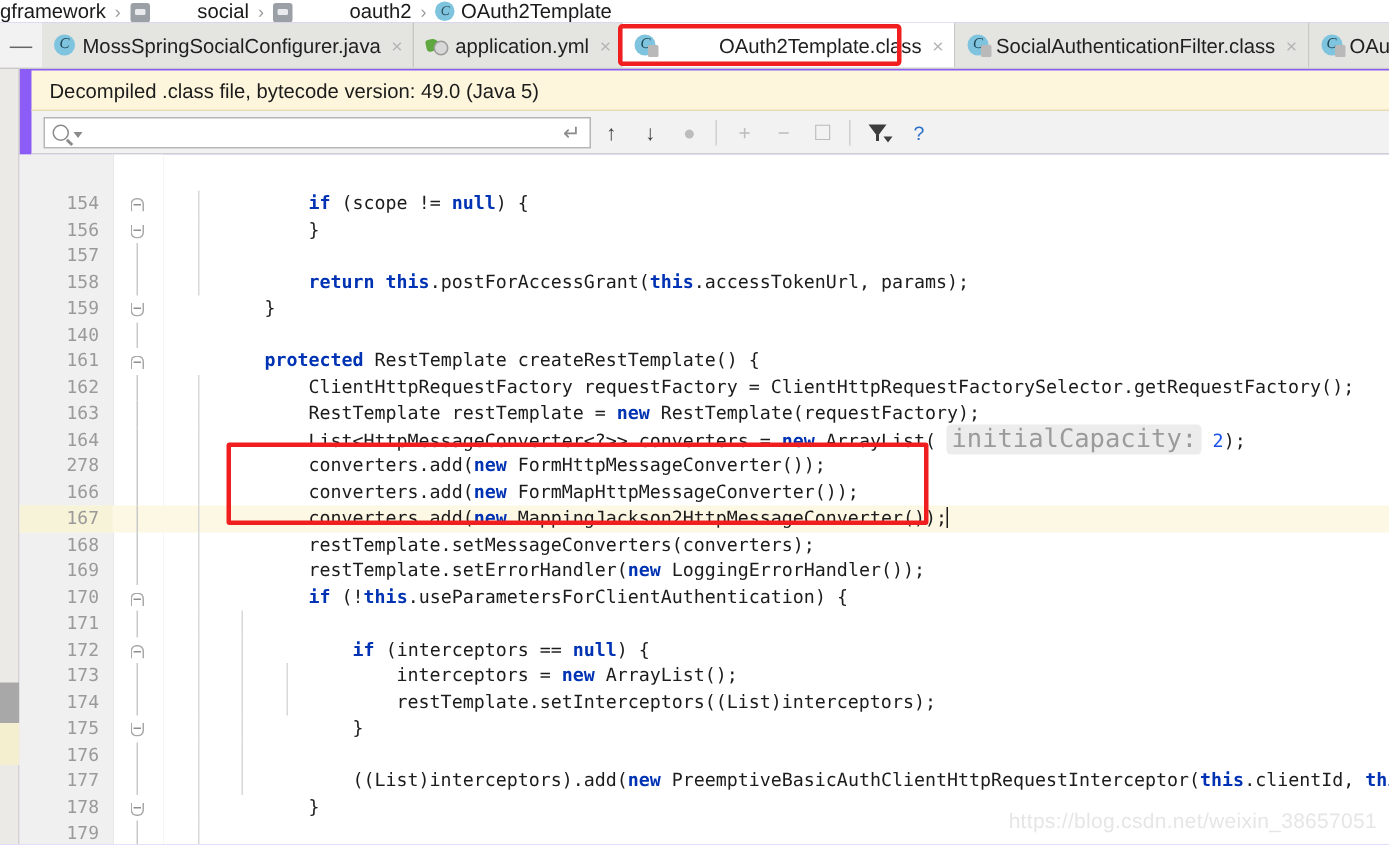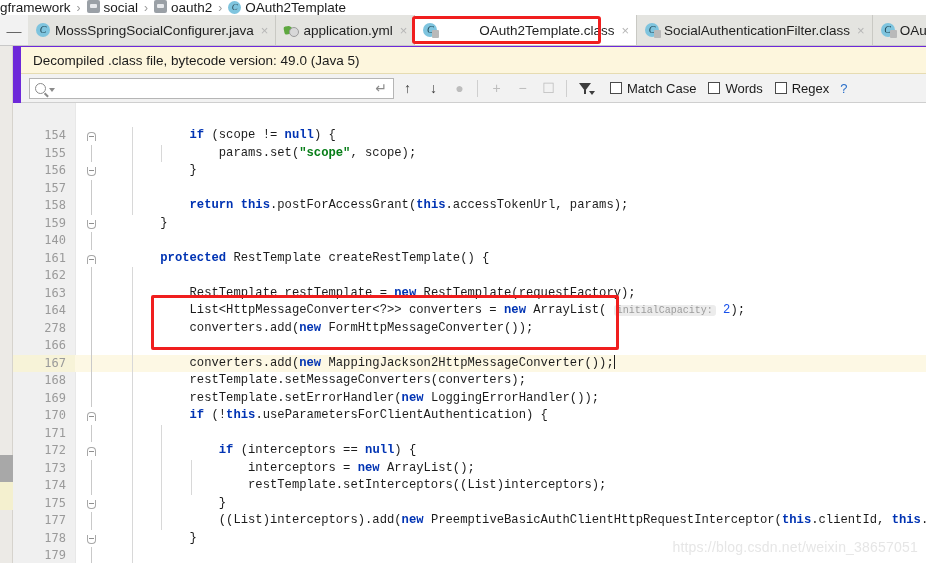--- a/index.html
+++ b/index.html
@@ -6,21 +6,21 @@
   html, body {
     margin: 0; padding: 0;
     width: 926px; height: 563px;
     overflow: hidden;
     background: #ffffff;
     font-family: "Liberation Sans", sans-serif;
   }
   #app {
     position: relative;
     width: 926px; height: 563px;
-    background: #6d28d9;
+    background: #8b5cf6;
     overflow: hidden;
   }
 
   
   .breadcrumb {
     position: absolute;
     left: 0; top: 0;
     width: 926px; height: 15px;
     background: #ffffff;
     display: flex;
@@ -378,27 +378,26 @@
     line-height: 17.5px;
     font-family: "DejaVu Sans Mono", monospace;
   }
   .fold-cell {
     position: absolute;
     left: 62px; top: 0;
     width: 34px; height: 17.5px;
   }
   .code-cell {
     position: absolute;
-    left: 96px; top: 0;
+    left: 112px; top: 0;
     padding-left: 22px;
     height: 17.5px;
     line-height: 17.5px;
     color: #1c1c1c;
     white-space: pre;
-    font-family: Liberation Mono, monospace;
   }
   
   .vguide {
     position: absolute;
     top: 0;
     width: 1px; height: 17.5px;
     background: #d8d8d8;
   }
   
   .fold-mark {
@@ -427,21 +426,21 @@
   
   .kw  { color: #0033b3; font-weight: bold; }
   .str { color: #067d17; font-weight: bold; }
   .num { color: #1750eb; }
   .pln { color: #1c1c1c; }
   .hint {
     background: #ececec;
     color: #9b9b9b;
     border-radius: 3px;
     padding: 0 3px;
-    font-size: 10px;
+    font-size: 17px;
     text-align: right;
   }
   .caret {
     display: inline-block;
     width: 1px;
     height: 14px;
     background: #1c1c1c;
     vertical-align: -3px;
   }
 
@@ -469,26 +468,26 @@
 </head>
 <body>
 
 <div id="app">
 
   <div class="breadcrumb" id="breadcrumb">
       <span style="display: inline-flex; align-items: center;">
         <span class="crumb">gframework</span>
       </span>
       <span class="crumb-sep">›</span>
-      <span style="display: inline-flex; align-items: flex-start;">
+      <span style="display: inline-flex; align-items: flex-end; gap: 28px;">
         <span class="crumb-icon pkg-ico"></span>
         <span class="crumb">social</span>
       </span>
       <span class="crumb-sep">›</span>
-      <span style="display: inline-flex; align-items: flex-start;">
+      <span style="display: inline-flex; align-items: flex-end; gap: 34px;">
         <span class="crumb-icon pkg-ico"></span>
         <span class="crumb">oauth2</span>
       </span>
       <span class="crumb-sep">›</span>
       <span style="display: inline-flex; align-items: center;">
         <span class="crumb-icon class-ico">C</span>
         <span class="crumb">OAuth2Template</span>
       </span>
     </div>
 
@@ -540,68 +539,54 @@
     <div class="tb-sep"></div>
     <div class="tb-btn dim">+</div>
     <div class="tb-btn dim">−</div>
     <div class="tb-btn dim">☐</div>
     <div class="tb-sep"></div>
     <div class="tb-btn" style="position:relative;">
       <span class="filter-ico">
           <span class="filter-caret"></span>
         </span>
     </div>
-    <div id="checkbox-host" style="display:flex;align-items:center;">
-        <label class="chk-wrap">
-          <span class="chk-box"></span>
-          <span>Match Case</span>
-        </label>
-        <label class="chk-wrap">
-          <span class="chk-box"></span>
-          <span>Words</span>
-        </label>
-        <label class="chk-wrap">
-          <span class="chk-box"></span>
-          <span>Regex</span>
-        </label>
-      </div>
     <span class="help-q">?</span>
   </div>
 
   <div class="toolstrip">
     <div class="toolstrip-mark"></div>
     <div class="toolstrip-mark2"></div>
   </div>
 
   <div class="editor">
     <div class="gutter"></div>
     <div class="gutter-fold"></div>
     <div class="codearea" id="codearea">
         <div class="crow"><span class="lineno-cell">154</span><span class="fold-cell"><span class="fold-mark rounded-top"></span></span><span class="vguide" style="left: 119px;"></span><span class="code-cell"><span class="pln">        </span><span class="kw">if</span><span class="pln"> (scope != </span><span class="kw">null</span><span class="pln">) {</span></span></div>
-        <div class="crow"><span class="lineno-cell">155</span><span class="fold-cell"><span class="fold-line"></span></span><span class="vguide" style="left: 119px;"></span><span class="vguide" style="left: 148.36px;"></span><span class="code-cell"><span class="pln">            params.set(</span><span class="str">"scope"</span><span class="pln">, scope);</span></span></div>
         <div class="crow"><span class="lineno-cell">156</span><span class="fold-cell"><span class="fold-mark rounded"></span></span><span class="vguide" style="left: 119px;"></span><span class="code-cell"><span class="pln">        }</span></span></div>
         <div class="crow"><span class="lineno-cell">157</span><span class="fold-cell"><span class="fold-line"></span></span><span class="vguide" style="left: 119px;"></span><span class="code-cell"><span class="pln"></span></span></div>
         <div class="crow"><span class="lineno-cell">158</span><span class="fold-cell"><span class="fold-line"></span></span><span class="vguide" style="left: 119px;"></span><span class="code-cell"><span class="pln">        </span><span class="kw">return this</span><span class="pln">.postForAccessGrant(</span><span class="kw">this</span><span class="pln">.accessTokenUrl, params);</span></span></div>
         <div class="crow"><span class="lineno-cell">159</span><span class="fold-cell"><span class="fold-mark rounded"></span></span><span class="code-cell"><span class="pln">    }</span></span></div>
         <div class="crow"><span class="lineno-cell">140</span><span class="fold-cell"><span class="fold-line"></span></span><span class="code-cell"><span class="pln"></span></span></div>
         <div class="crow"><span class="lineno-cell">161</span><span class="fold-cell"><span class="fold-mark rounded-top"></span></span><span class="code-cell"><span class="pln">    </span><span class="kw">protected</span><span class="pln"> RestTemplate createRestTemplate() {</span></span></div>
-        <div class="crow"><span class="lineno-cell">162</span><span class="fold-cell"><span class="fold-line"></span></span><span class="vguide" style="left: 119px;"></span></div>
+        <div class="crow"><span class="lineno-cell">162</span><span class="fold-cell"><span class="fold-line"></span></span><span class="vguide" style="left: 119px;"></span><span class="code-cell"><span class="pln">        ClientHttpRequestFactory requestFactory = ClientHttpRequestFactorySelector.getRequestFactory();</span></span></div>
         <div class="crow"><span class="lineno-cell">163</span><span class="fold-cell"><span class="fold-line"></span></span><span class="vguide" style="left: 119px;"></span><span class="code-cell"><span class="pln">        RestTemplate restTemplate = </span><span class="kw">new</span><span class="pln"> RestTemplate(requestFactory);</span></span></div>
         <div class="crow"><span class="lineno-cell">164</span><span class="fold-cell"><span class="fold-line"></span></span><span class="vguide" style="left: 119px;"></span><span class="code-cell"><span class="pln">        List&lt;HttpMessageConverter&lt;?&gt;&gt; converters = </span><span class="kw">new</span><span class="pln"> ArrayList( </span><span class="hint">initialCapacity:</span><span class="pln"> </span><span class="num">2</span><span class="pln">);</span></span></div>
         <div class="crow"><span class="lineno-cell">278</span><span class="fold-cell"><span class="fold-line"></span></span><span class="vguide" style="left: 119px;"></span><span class="code-cell"><span class="pln">        converters.add(</span><span class="kw">new</span><span class="pln"> FormHttpMessageConverter());</span></span></div>
-        <div class="crow"><span class="lineno-cell">166</span><span class="fold-cell"><span class="fold-line"></span></span><span class="vguide" style="left: 119px;"></span></div>
+        <div class="crow"><span class="lineno-cell">166</span><span class="fold-cell"><span class="fold-line"></span></span><span class="vguide" style="left: 119px;"></span><span class="code-cell"><span class="pln">        converters.add(</span><span class="kw">new</span><span class="pln"> FormMapHttpMessageConverter());</span></span></div>
         <div class="crow hl-line"><span class="lineno-cell">167</span><span class="fold-cell"><span class="fold-line"></span></span><span class="vguide" style="left: 119px;"></span><span class="code-cell"><span class="pln">        converters.add(</span><span class="kw">new</span><span class="pln"> MappingJackson2HttpMessageConverter());</span><span class="caret"></span></span></div>
         <div class="crow"><span class="lineno-cell">168</span><span class="fold-cell"><span class="fold-line"></span></span><span class="vguide" style="left: 119px;"></span><span class="code-cell"><span class="pln">        restTemplate.setMessageConverters(converters);</span></span></div>
         <div class="crow"><span class="lineno-cell">169</span><span class="fold-cell"><span class="fold-line"></span></span><span class="vguide" style="left: 119px;"></span><span class="code-cell"><span class="pln">        restTemplate.setErrorHandler(</span><span class="kw">new</span><span class="pln"> LoggingErrorHandler());</span></span></div>
         <div class="crow"><span class="lineno-cell">170</span><span class="fold-cell"><span class="fold-mark rounded-top"></span></span><span class="vguide" style="left: 119px;"></span><span class="code-cell"><span class="pln">        </span><span class="kw">if</span><span class="pln"> (!</span><span class="kw">this</span><span class="pln">.useParametersForClientAuthentication) {</span></span></div>
         <div class="crow"><span class="lineno-cell">171</span><span class="fold-cell"><span class="fold-line"></span></span><span class="vguide" style="left: 119px;"></span><span class="vguide" style="left: 148.36px;"></span></div>
         <div class="crow"><span class="lineno-cell">172</span><span class="fold-cell"><span class="fold-mark rounded-top"></span></span><span class="vguide" style="left: 119px;"></span><span class="vguide" style="left: 148.36px;"></span><span class="code-cell"><span class="pln">            </span><span class="kw">if</span><span class="pln"> (interceptors == </span><span class="kw">null</span><span class="pln">) {</span></span></div>
         <div class="crow"><span class="lineno-cell">173</span><span class="fold-cell"><span class="fold-line"></span></span><span class="vguide" style="left: 119px;"></span><span class="vguide" style="left: 148.36px;"></span><span class="vguide" style="left: 177.72px;"></span><span class="code-cell"><span class="pln">                interceptors = </span><span class="kw">new</span><span class="pln"> ArrayList();</span></span></div>
         <div class="crow"><span class="lineno-cell">174</span><span class="fold-cell"><span class="fold-line"></span></span><span class="vguide" style="left: 119px;"></span><span class="vguide" style="left: 148.36px;"></span><span class="vguide" style="left: 177.72px;"></span><span class="code-cell"><span class="pln">                restTemplate.setInterceptors((List)interceptors);</span></span></div>
         <div class="crow"><span class="lineno-cell">175</span><span class="fold-cell"><span class="fold-mark rounded"></span></span><span class="vguide" style="left: 119px;"></span><span class="vguide" style="left: 148.36px;"></span><span class="code-cell"><span class="pln">            }</span></span></div>
+        <div class="crow"><span class="lineno-cell">176</span><span class="fold-cell"><span class="fold-line"></span></span><span class="vguide" style="left: 119px;"></span><span class="vguide" style="left: 148.36px;"></span><span class="code-cell"><span class="pln"></span></span></div>
         <div class="crow"><span class="lineno-cell">177</span><span class="fold-cell"><span class="fold-line"></span></span><span class="vguide" style="left: 119px;"></span><span class="vguide" style="left: 148.36px;"></span><span class="code-cell"><span class="pln">            ((List)interceptors).add(</span><span class="kw">new</span><span class="pln"> PreemptiveBasicAuthClientHttpRequestInterceptor(</span><span class="kw">this</span><span class="pln">.clientId, </span><span class="kw">this</span><span class="pln">.clientSec</span></span></div>
         <div class="crow"><span class="lineno-cell">178</span><span class="fold-cell"><span class="fold-mark rounded"></span></span><span class="vguide" style="left: 119px;"></span><span class="code-cell"><span class="pln">        }</span></span></div>
         <div class="crow"><span class="lineno-cell">179</span><span class="fold-cell"><span class="fold-line"></span></span><span class="vguide" style="left: 119px;"></span><span class="code-cell"><span class="pln"></span></span></div>
         <div class="crow"><span class="lineno-cell">180</span><span class="fold-cell"><span class="fold-line"></span></span><span class="vguide" style="left: 119px;"></span><span class="code-cell"><span class="pln">        </span><span class="kw">return</span><span class="pln"> restTemplate;</span></span></div>
       </div>
     <div class="code-highlight" id="code-highlight" style="left: 138px; top: 192px; width: 468px; height: 55px;"></div>
   </div>
 
   <div class="watermark">https://blog.csdn.net/weixin_38657051</div>
 </div>

